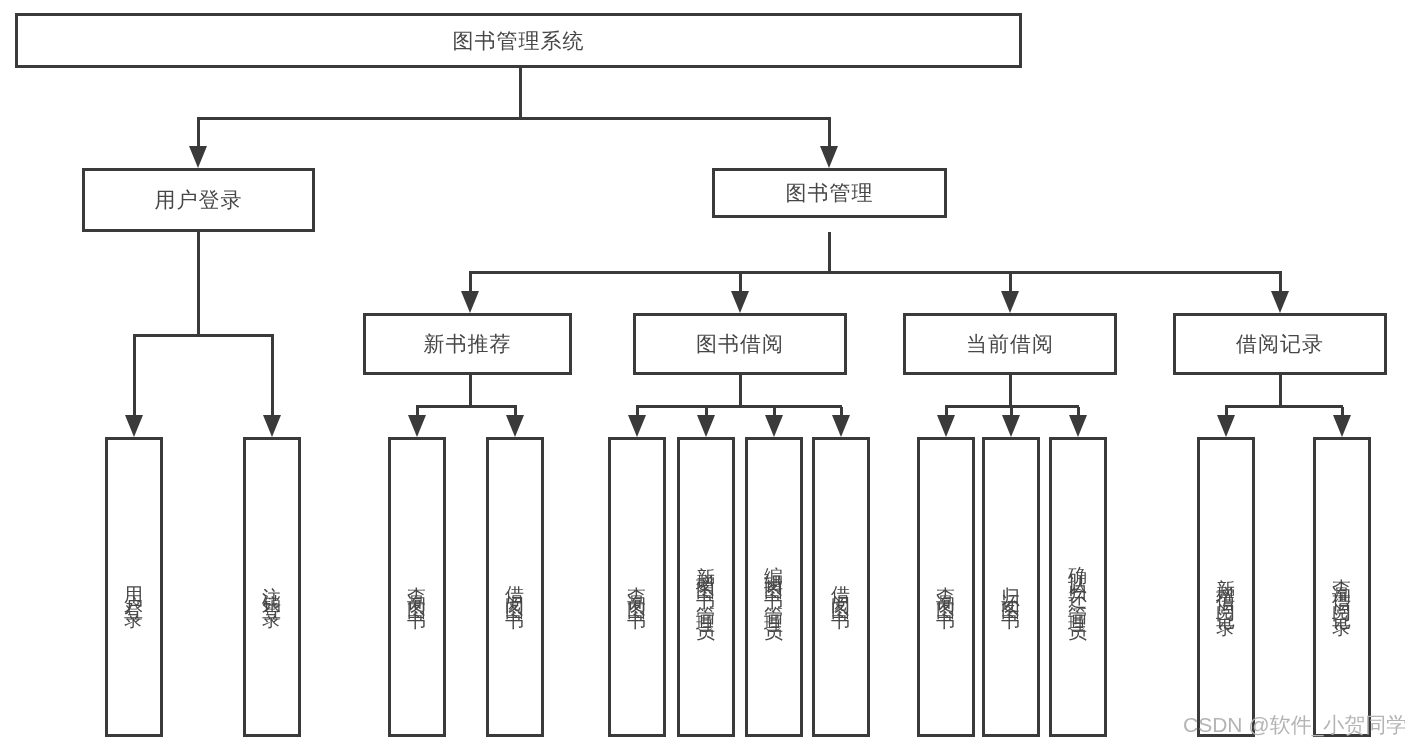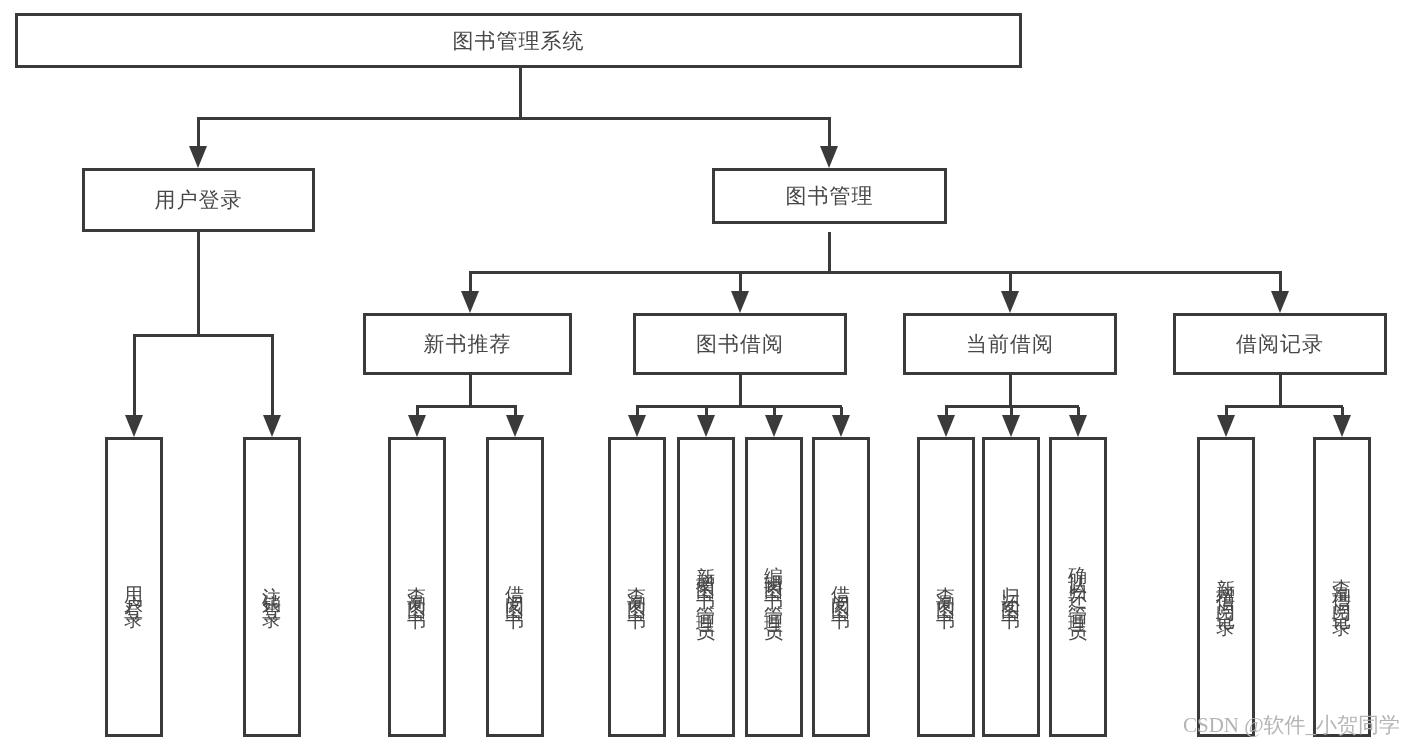--- a/index.html
+++ b/index.html
@@ -7,21 +7,21 @@
     --text: #474747;
     --background: #ffffff;
     --watermark: #b4b4b4;
   }
   html, body { margin: 0; padding: 0; background: var(--background); }
   .canvas {
     position: relative;
     width: 1405px;
     height: 747px;
     background: var(--background);
-    font-family: Liberation Serif, serif;
+    font-family: Liberation Sans, sans-serif;
     overflow: hidden;
     text-align: center;
   }
   .box {
     position: absolute;
     box-sizing: border-box;
     border: 3px solid var(--line);
     background: var(--background);
     display: flex;
     align-items: center;
@@ -74,21 +74,21 @@
   <div class="vline" style="left:519px;top:68px;height:51px"></div>
   <div class="hline" style="left:197px;top:117px;width:634px"></div>
   <div class="vline" style="left:197px;top:119px;height:29px"></div>
   <div class="arrow" style="left:189px;top:146px"></div>
   <div class="vline" style="left:828px;top:119px;height:29px"></div>
   <div class="arrow" style="left:820px;top:146px"></div>
 
   <div class="box" style="left:82px;top:168px;width:233px;height:64px">
     <span class="hlabel">用户登录</span>
   </div>
-  <div class="box" style="left:712px;top:168px;width:235px;height:56px">
+  <div class="box" style="left:712px;top:168px;width:235px;height:50px">
     <span class="hlabel">图书管理</span>
   </div>
 
   <div class="vline" style="left:197px;top:232px;height:104px"></div>
   <div class="hline" style="left:133px;top:334px;width:141px"></div>
   <div class="vline" style="left:133px;top:336px;height:80px"></div>
   <div class="arrow" style="left:125px;top:415px"></div>
   <div class="vline" style="left:271px;top:336px;height:80px"></div>
   <div class="arrow" style="left:263px;top:415px"></div>
 

